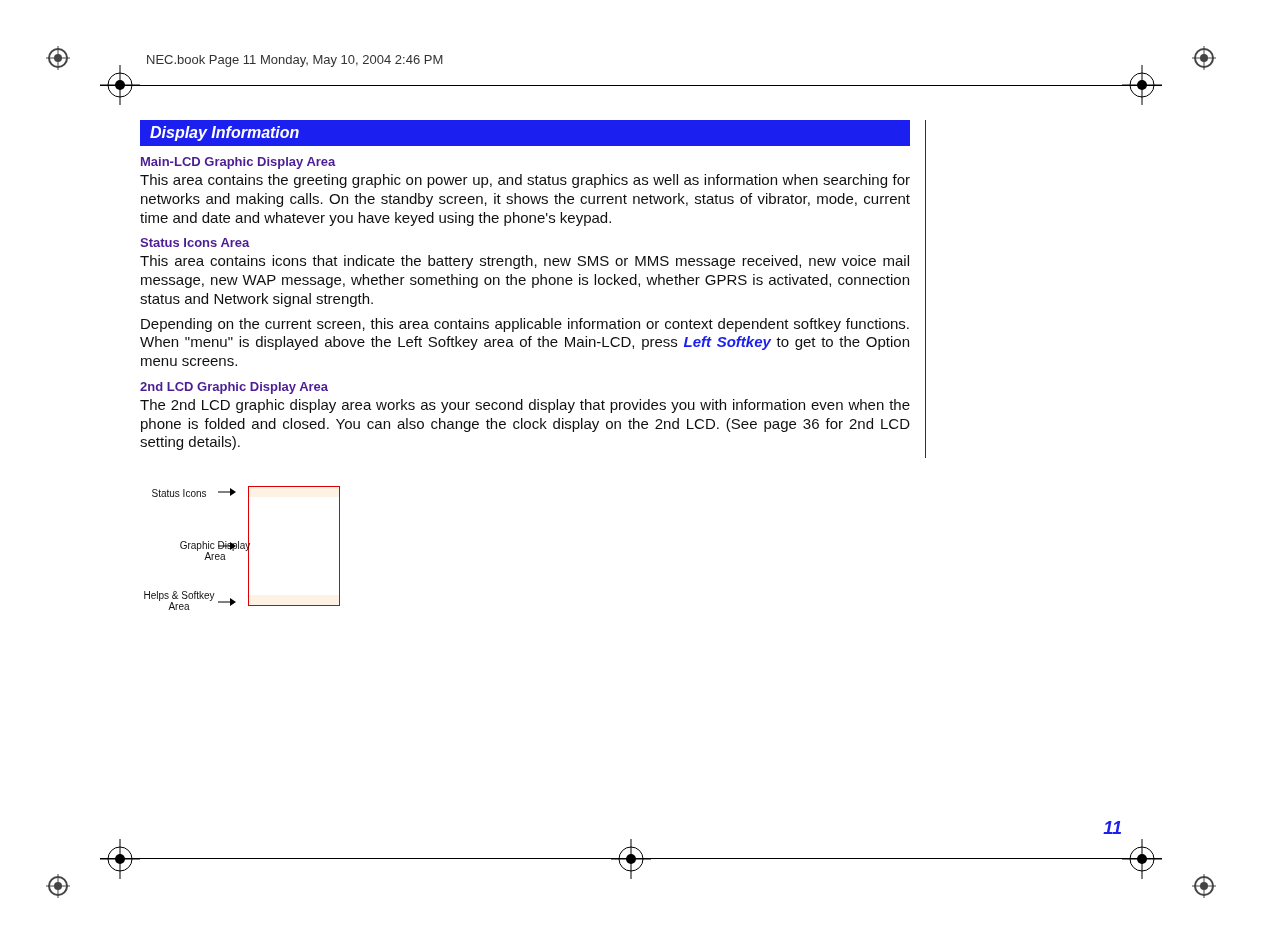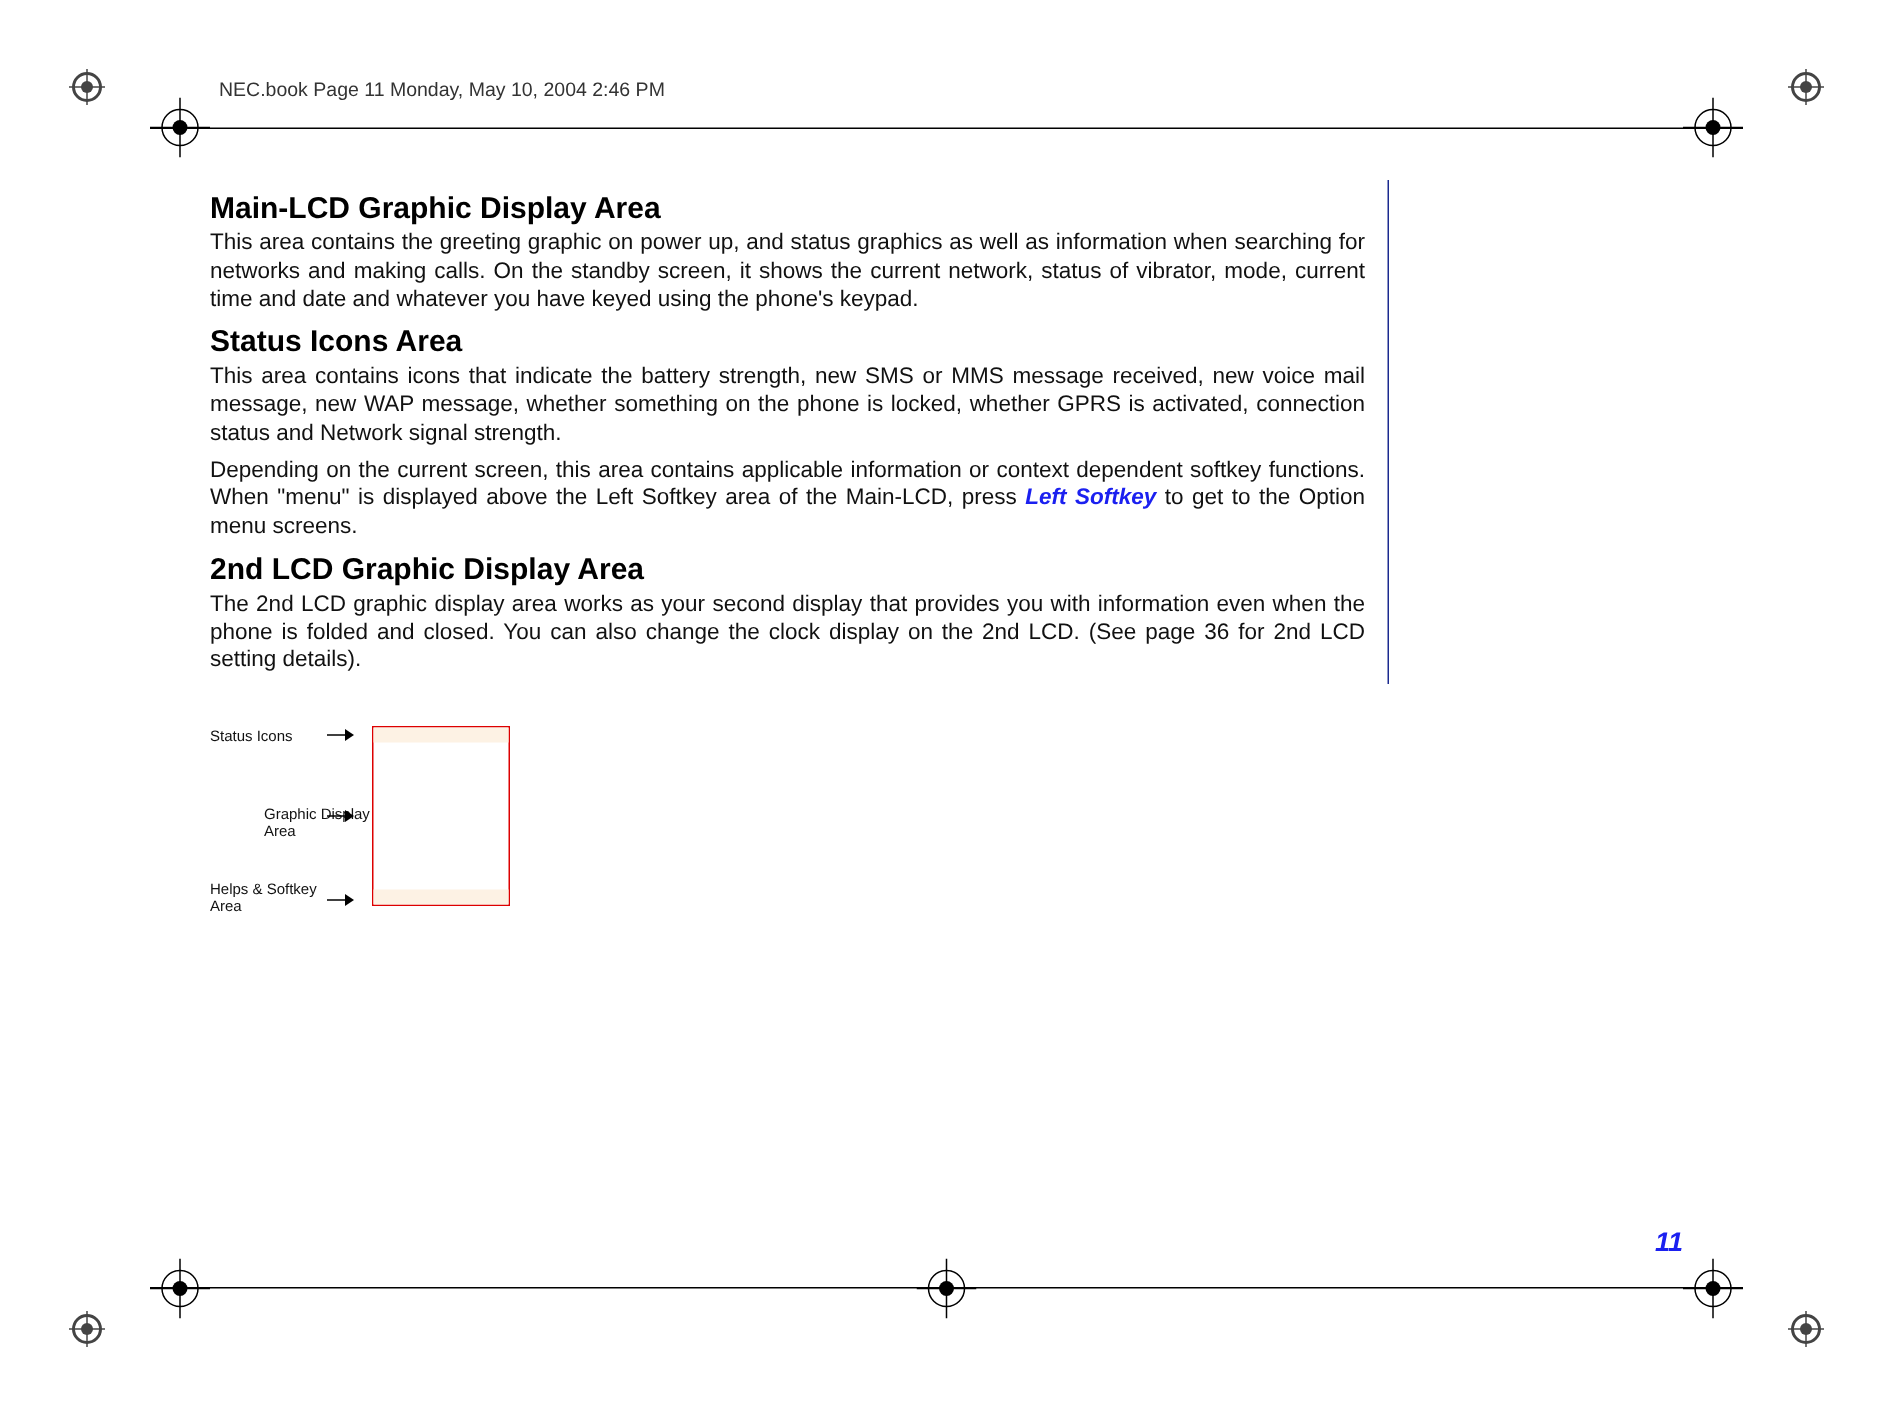--- a/index.html
+++ b/index.html
@@ -72,23 +72,23 @@
   .section-banner {
     background: #1b20f0;
     color: #fff;
     font-size: 16px;
     font-weight: bold;
     font-style: italic;
     padding: 4px 10px;
     margin-bottom: 8px;
   }
   .subhead {
-    color: #000000;
+    color: #4c1d95;
     font-weight: bold;
-    font-size: 20px;
+    font-size: 13px;
     margin-top: 8px;
     margin-bottom: 2px;
     font-family: Verdana, Arial, sans-serif;
   }
   .body-text {
     font-size: 15px;
     line-height: 1.25;
     text-align: justify;
     color: #111;
     margin-bottom: 6px;
@@ -118,21 +118,21 @@
   .diagram-box .seg-top {
     position:absolute; top:0; left:0; right:0; height:10px; background:#fdf2e4;
   }
   .diagram-box .seg-bot {
     position:absolute; bottom:0; left:0; right:0; height:10px; background:#fdf2e4;
   }
   .side-label {
     position:absolute;
     left:0;
     width:78px;
-    text-align:left;
+    text-align:center;
     line-height:1.1;
   }
   .arrow {
     position:absolute;
     width:18px;
     height:8px;
   }
   .arrow svg { display:block; }
 </style>
 </head>
@@ -212,20 +212,21 @@
       <circle cx="20" cy="20" r="5" fill="#000"></circle>
       <line x1="20" y1="0" x2="20" y2="40" stroke="#000"></line>
       <line x1="0" y1="20" x2="40" y2="20" stroke="#000"></line>
     </svg>
 </div>
 
 <div class="header-text">NEC.book  Page 11  Monday, May 10, 2004  2:46 PM</div>
 
 <div class="page-area">
   <div class="content-col">
+    <div class="section-banner">Display Information</div>
 
     <div class="subhead">Main-LCD Graphic Display Area</div>
     <div class="body-text">This area contains the greeting graphic on power up, and status graphics as well as information when searching for networks and making calls. On the standby screen, it shows the current network, status of vibrator, mode, current time and date and whatever you have keyed using the phone's keypad.</div>
 
     <div class="subhead">Status Icons Area</div>
     <div class="body-text">This area contains icons that indicate the battery strength, new SMS or MMS message received, new voice mail message, new WAP message, whether something on the phone is locked, whether GPRS is activated, connection status and Network signal strength.</div>
 
     <div class="body-text">
       <span>Depending on the current screen, this area contains applicable information or context dependent softkey functions. When "menu" is displayed above the Left Softkey area of the Main-LCD, press </span><span class="bi">Left Softkey</span><span> to get to the Option menu screens.</span>
     </div>

